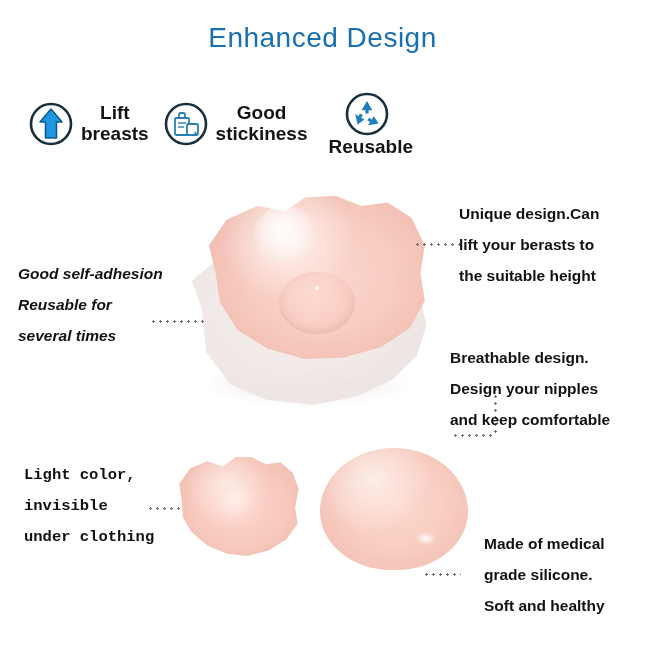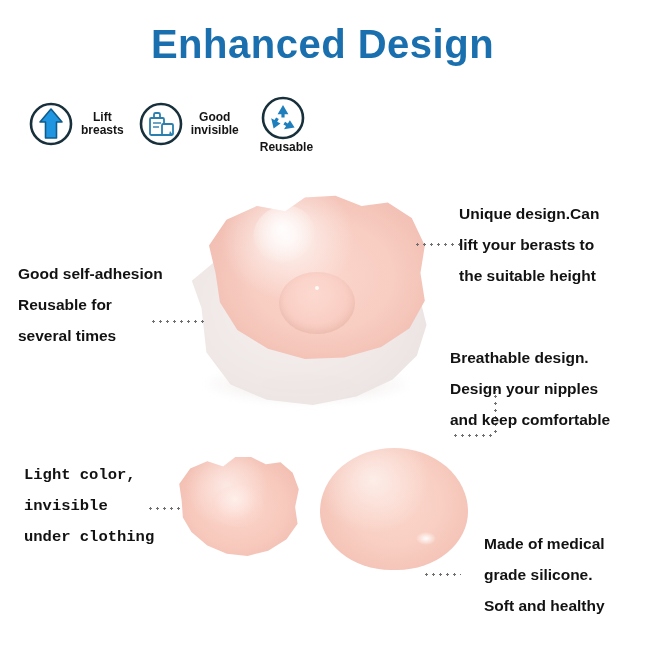--- a/index.html
+++ b/index.html
@@ -18,22 +18,22 @@
     overflow: hidden;
   }
 
   
   .title {
     position: absolute;
     left: 0;
     top: 22px;
     width: 645px;
     text-align: center;
-    font-size: 40px;
-    font-weight: 700;
+    font-size: 28px;
+    font-weight: 400;
     letter-spacing: 0.5px;
     color: #1a6fae;
     white-space: nowrap;
   }
 
   
   .features {
     position: absolute;
     left: 28px;
     top: 96px;
@@ -50,21 +50,21 @@
   }
   .feature:last-child { margin-right: 0; flex-direction: column; }
   .feat-icon {
     width: 46px;
     height: 46px;
     flex: 0 0 46px;
     display: block;
   }
   .feat-label {
     margin-left: 7px;
-    font-size: 12px;
+    font-size: 19px;
     font-weight: 700;
     color: #141414;
     line-height: 1.08;
     text-align: center;
     white-space: pre-line;
   }
 
   
   .photo { position: absolute; }
 
@@ -215,21 +215,21 @@
     position: absolute;
     font-size: 15.5px;
     font-weight: 700;
     color: #121212;
     line-height: 31px;
     white-space: pre-line;
   }
   .callout-left  { text-align: left; }
   .callout-right { text-align: left; }
 
-  .c-adhesion { left: 18px;  top: 258px; width: 215px; }
+  .c-adhesion { left: 18px;  top: 258px; width: 215px; font-style: italic; }
   .c-unique   { left: 459px; top: 198px; width: 190px; }
   .c-breath   { left: 450px; top: 342px; width: 195px; }
   .c-light    { left: 24px;  top: 460px; width: 180px; font-family: Liberation Mono, monospace; }
   .c-medical  { left: 460px; top: 528px; width: 185px; margin-left: 24px; }
 
   
   .leader {
     position: absolute;
     height: 3px;
     background-image: radial-gradient(circle, #6f6f6f 0 1.2px, rgba(0,0,0,0) 1.4px);
@@ -277,21 +277,21 @@
           <circle cx="23" cy="23" r="20" fill="#ffffff" stroke="#18303b" stroke-width="2.6"></circle>
           <rect x="12" y="17" width="14" height="17" rx="1.2" fill="#ffffff" stroke="#2a7fae" stroke-width="1.8"></rect>
           <path d="M16 17 L16 13.5 Q16 12 17.6 12 L20.4 12 Q22 12 22 13.5 L22 17" fill="none" stroke="#2a7fae" stroke-width="1.8"></path>
           <rect x="24" y="23" width="11" height="11" rx="1.2" fill="#ffffff" stroke="#2a7fae" stroke-width="1.8"></rect>
           <path d="M32 30 L35 34 L31 34 Z" fill="#2a7fae"></path>
           <line x1="15" y1="22" x2="23" y2="22" stroke="#2a7fae" stroke-width="1.4"></line>
           <line x1="15" y1="26" x2="21" y2="26" stroke="#2a7fae" stroke-width="1.4"></line>
         </svg>
       </span>
       <span class="feat-label">Good
-invisible</span>
+stickiness</span>
     </div>
 
 
     <div class="feature">
       <span class="feat-icon">
         <svg viewBox="0 0 46 46" width="46" height="46" aria-hidden="true">
           <circle cx="23" cy="23" r="20" fill="#ffffff" stroke="#18303b" stroke-width="2.6"></circle>
           <g fill="#1f7fbd">
             <path d="M23 10 L28.4 19.3 L24.6 19.3 L24.6 22.4 L21.4 22.4 L21.4 19.3 L17.6 19.3 Z"></path>
             <path d="M13.6 33.6 L11.2 23.2 L14.5 25.1 L16.1 22.4 L18.8 24 L17.2 26.7 L20.5 28.6 Z"></path>

